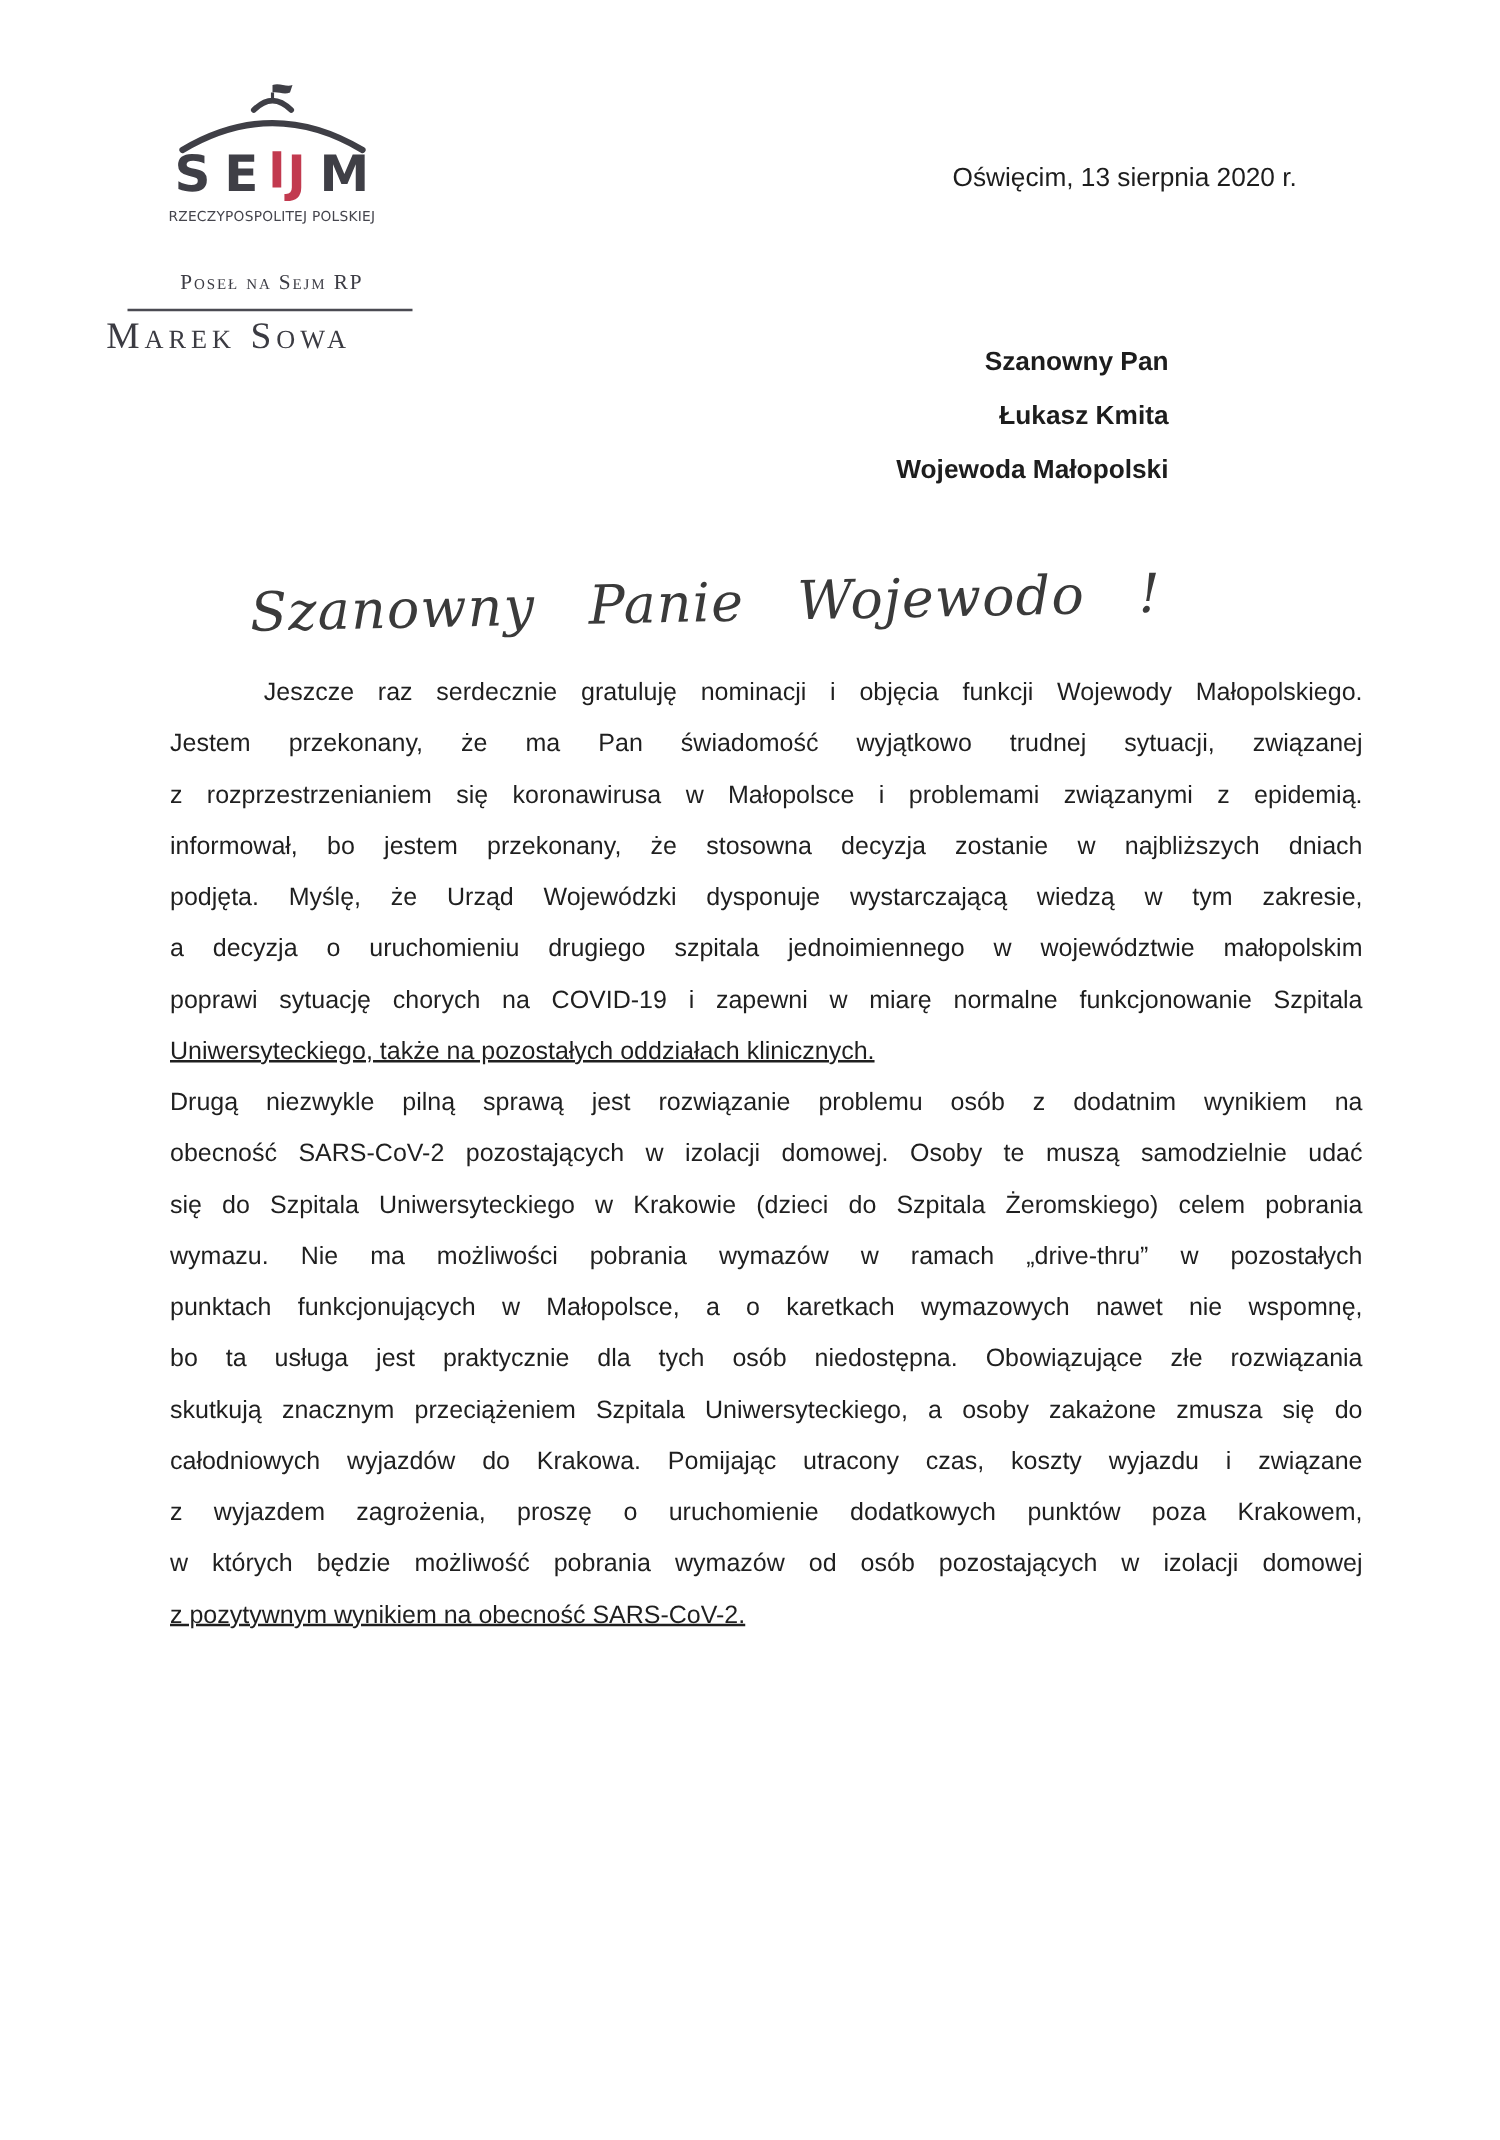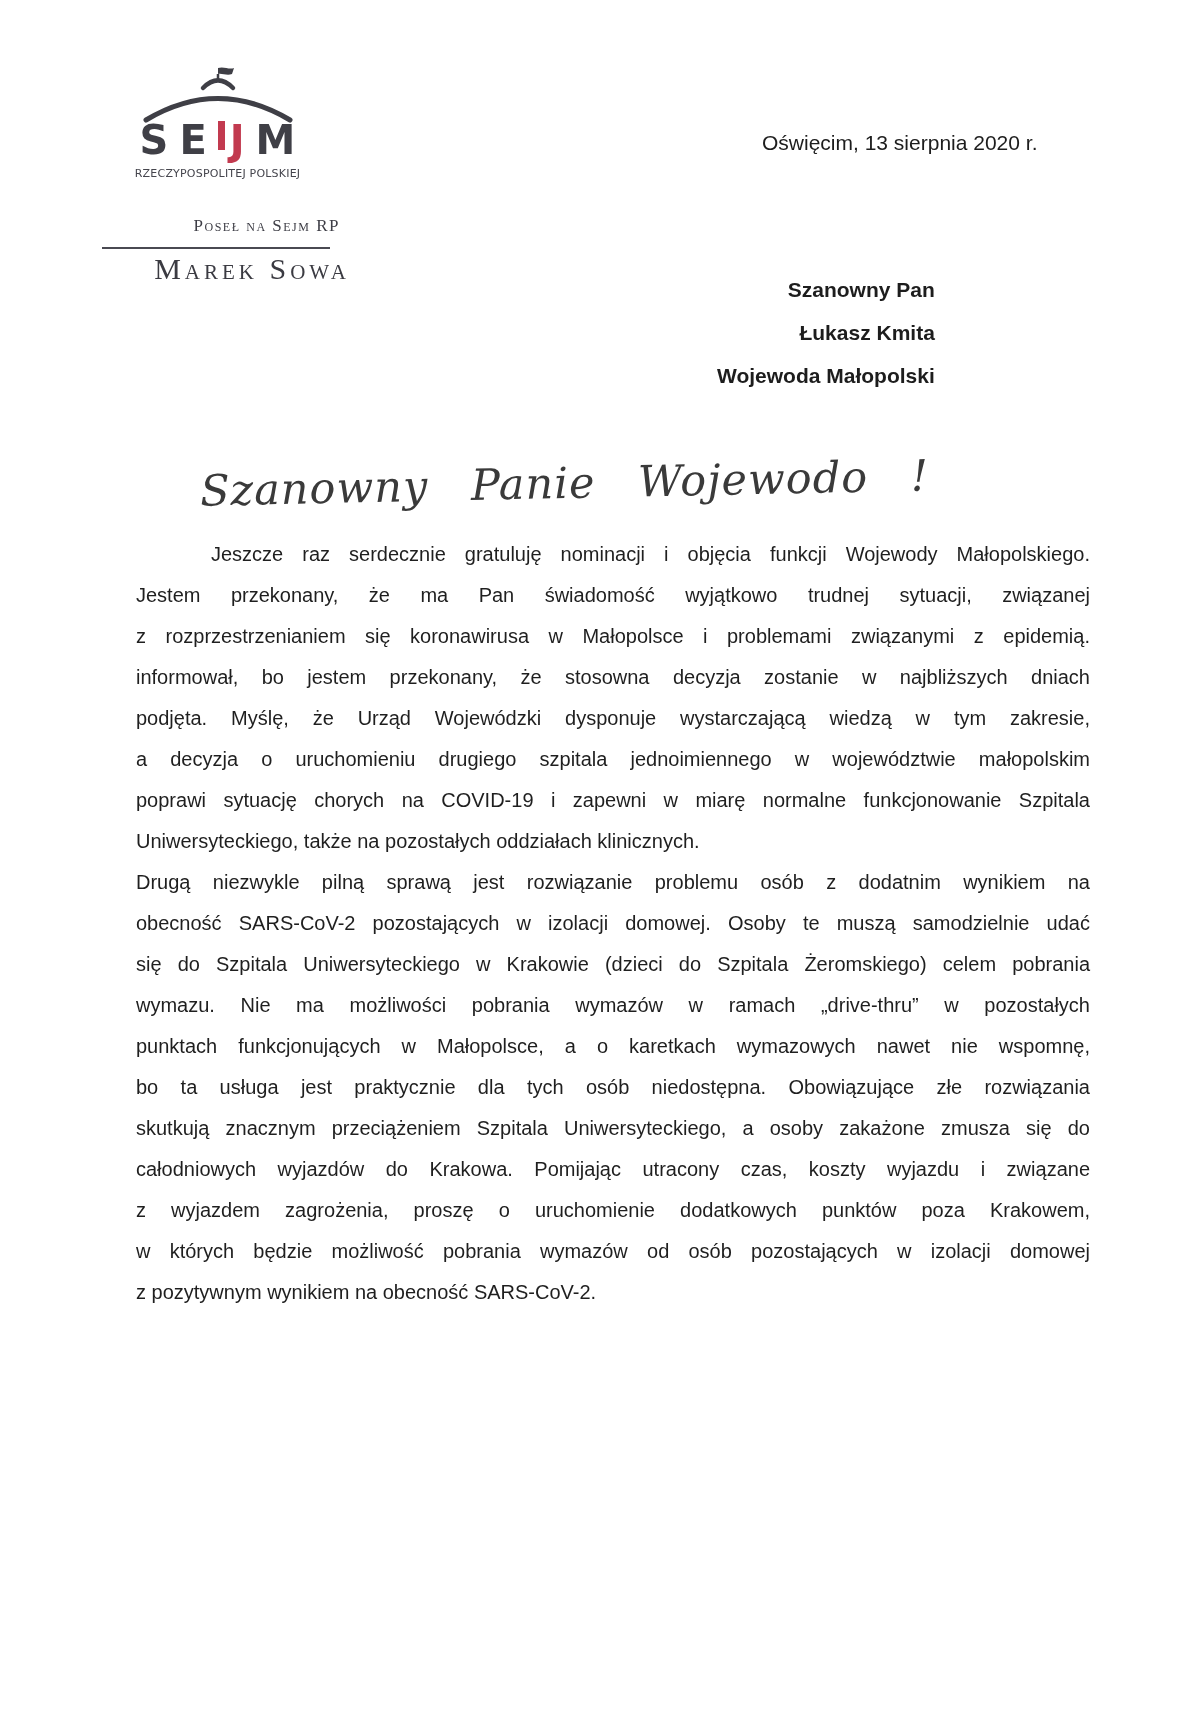--- a/index.html
+++ b/index.html
@@ -18,27 +18,27 @@
     font-family:"DejaVu Sans",sans-serif;font-weight:bold;font-size:40px;
     color:#3f3f46;line-height:1;
   }
   .sejm-word .red{color:#c23a4f;}
   .jbar{display:inline-block;width:7px;height:29px;background:#c23a4f;margin-right:-6px;align-self:flex-start;margin-top:1px;}
   .sejm-sub{
     margin-top:7px;font-family:"DejaVu Sans",sans-serif;font-size:11px;
     letter-spacing:.2px;color:#45454d;white-space:nowrap;
   }
   .role{
-    position:absolute;left:95px;top:216px;width:245px;text-align:right;
+    position:absolute;left:95px;top:216px;width:245px;text-align:center;
     font-family:"Liberation Serif",serif;font-variant:small-caps;
     font-size:17px;letter-spacing:1.5px;color:#3d3d45;
   }
   .rule{position:absolute;left:102px;top:247px;width:228px;height:2px;background:#4a4a52;}
   .sender-name{
-    position:absolute;left:85px;top:252px;width:265px;text-align:right;
+    position:absolute;left:85px;top:252px;width:265px;text-align:left;
     font-family:"Liberation Serif",serif;font-variant:small-caps;
     font-size:30px;letter-spacing:4px;color:#3b3b42;
   }
 
   
   .dateline{position:absolute;left:762px;top:131px;font-size:21px;}
   .recipient{position:absolute;left:717px;top:268px;font-size:21px;font-weight:bold;line-height:43px;text-align:right;}
 
   
   .greeting{
@@ -47,21 +47,21 @@
     font-size:43px;color:#3a3a3a;letter-spacing:1px;word-spacing:28px;
     transform:rotate(-1.2deg);white-space:nowrap;
   }
 
   
   .body{
     position:absolute;left:136px;top:534px;width:954px;
     font-size:20px;line-height:41px;color:#1f1f1f;
   }
   .bline{text-align:justify;text-align-last:justify;}
-  .para .bline:last-child{text-align-last:left;}
+  .para .bline:last-child{text-align-last:left;text-decoration:underline;}
   .para:first-child .bline:first-child{text-indent:75px;}
 </style>
 </head>
 <body>
 
 <div class="page">
 
   <div class="letterhead">
     <svg class="dome" width="150" height="58" viewBox="0 0 150 58">
       <path d="M3,54 Q75,11 147,54" fill="none" stroke="#3f3f46" stroke-width="5" stroke-linecap="round"></path>

